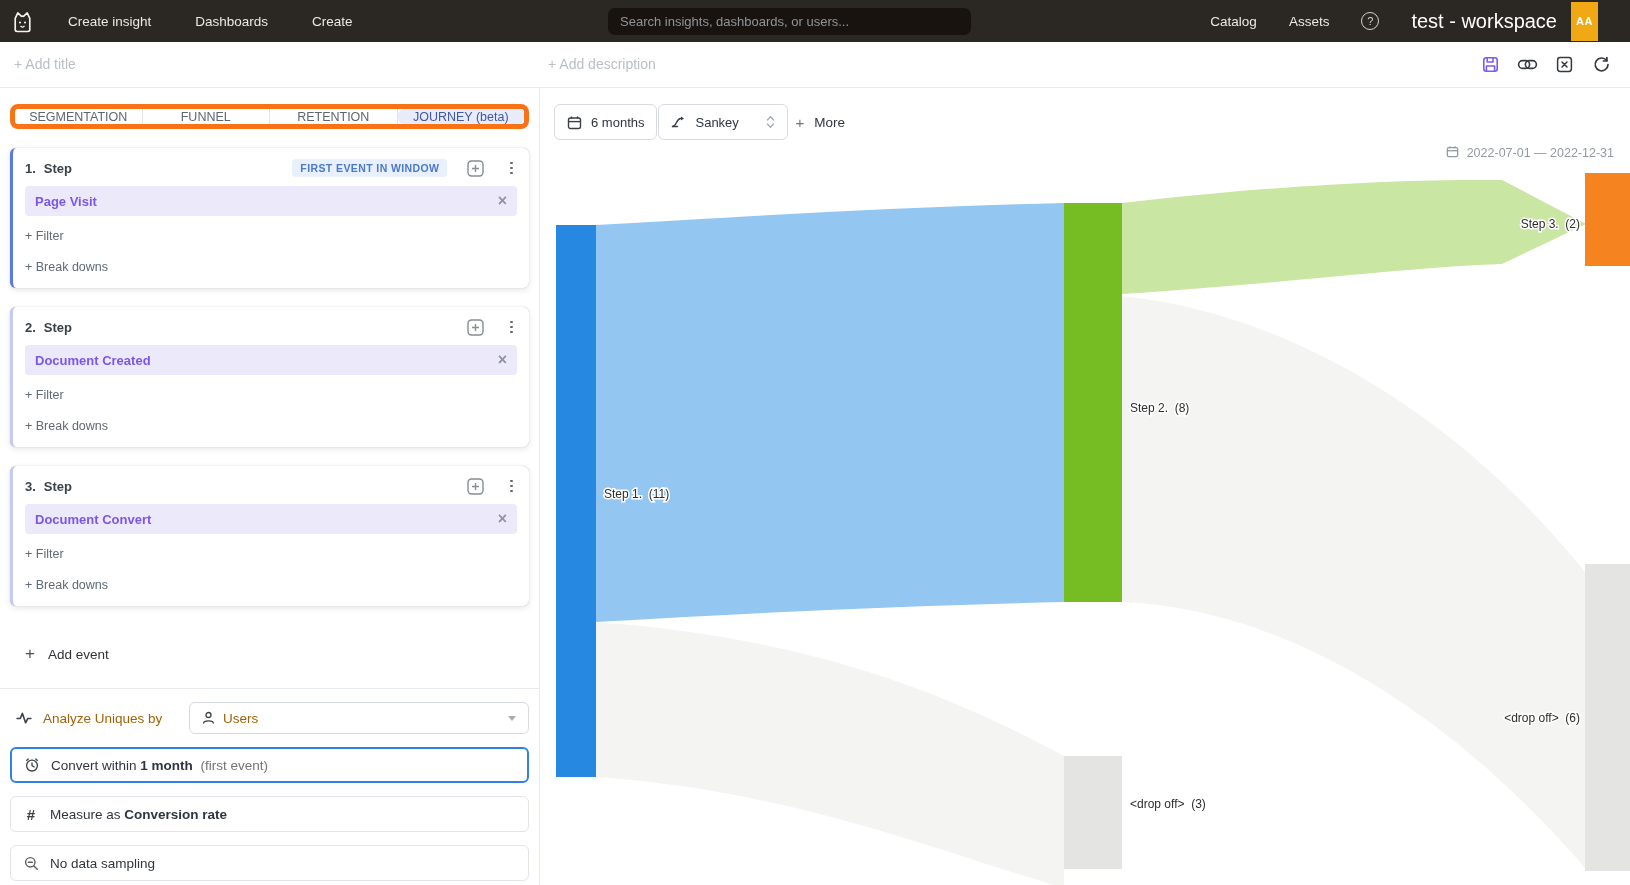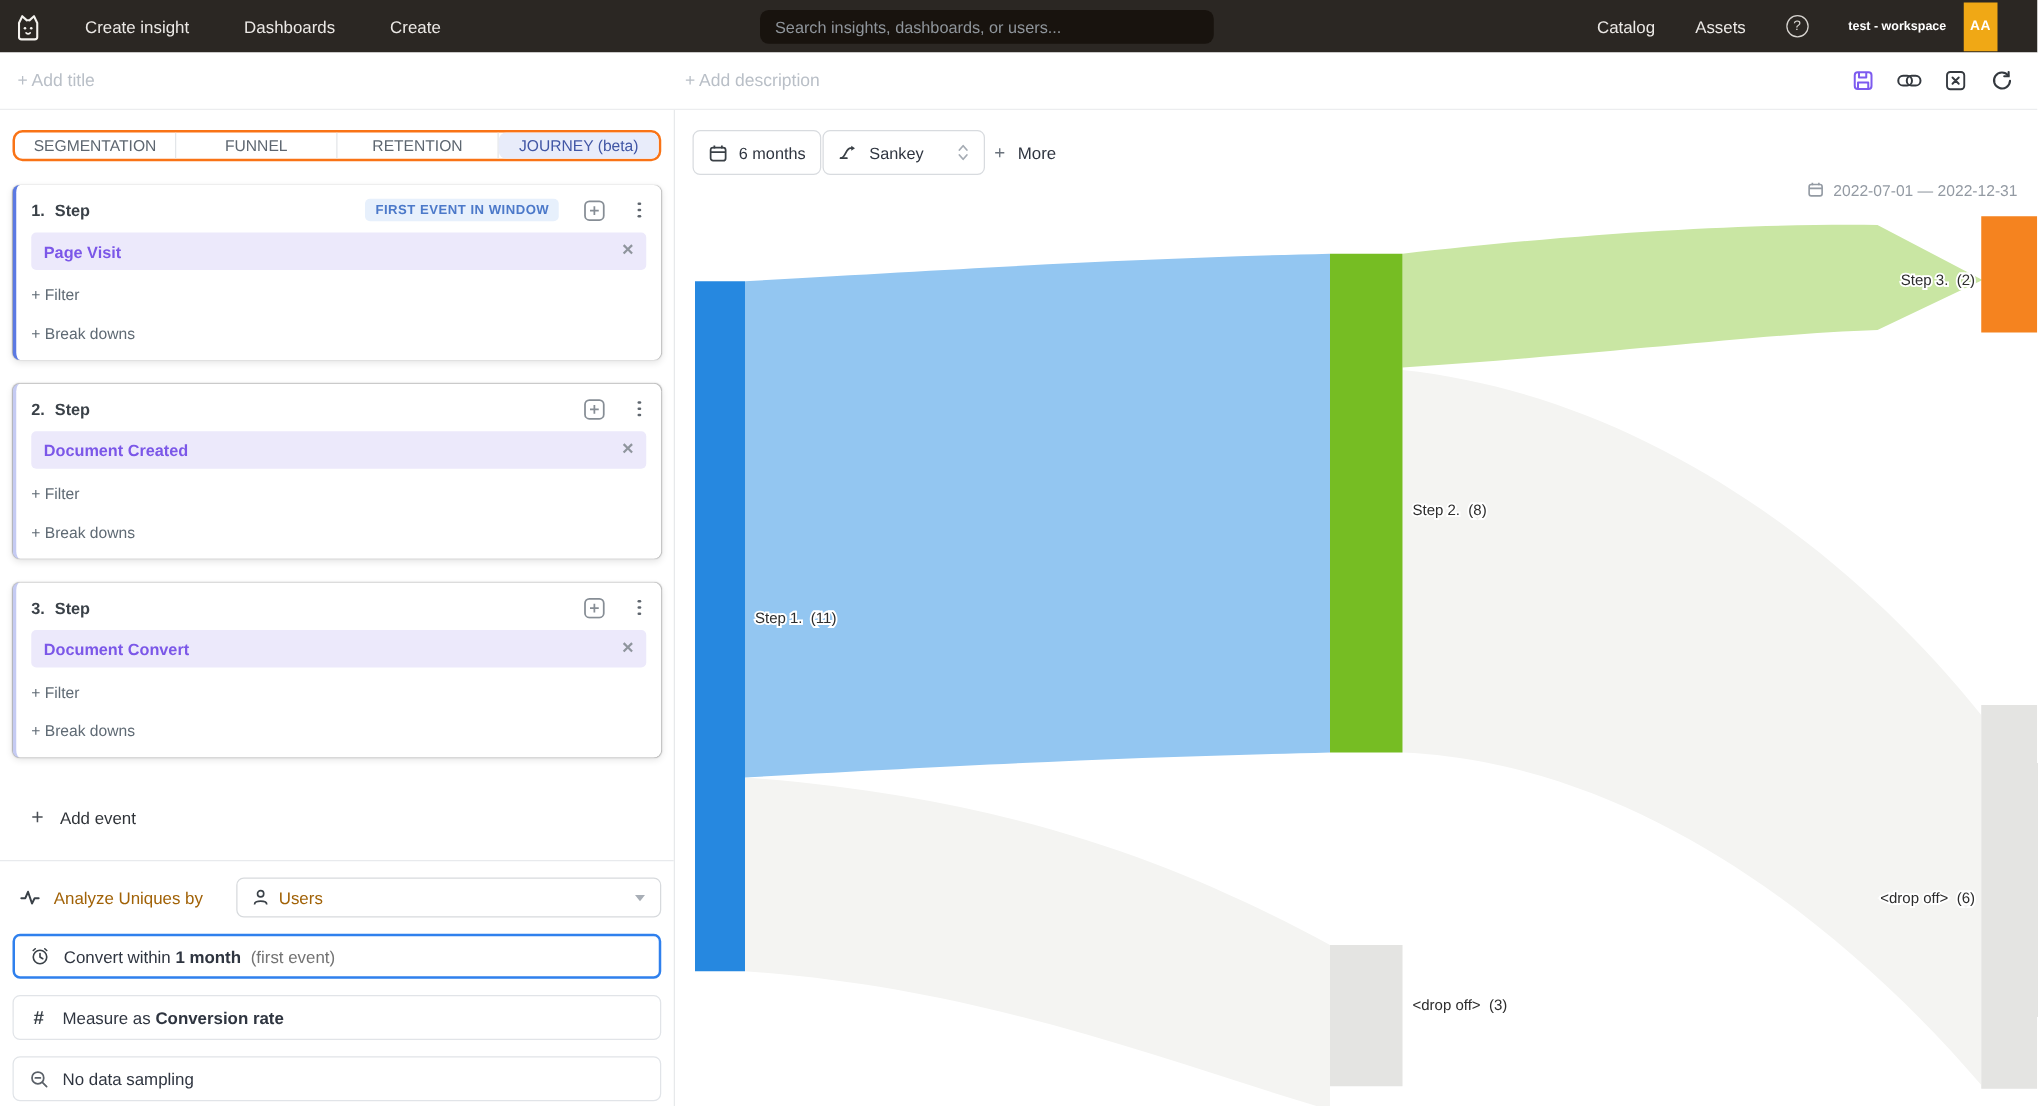--- a/index.html
+++ b/index.html
@@ -14,36 +14,36 @@
   .nav-items { display:flex; gap:44px; margin-left:32px; font-size:13.5px; font-weight:500; }
   .nav-item { cursor:default; }
   .nav-search { position:absolute; left:608px; top:8px; width:363px; height:27px;
     background:#18130e; border:none; border-radius:7px; padding:0 12px; color:#cfd3d7;
     font-size:13px; font-family:"Liberation Sans", sans-serif; outline:none; }
   .nav-search::placeholder { color:#8f959b; }
   .nav-right { position:absolute; right:32px; top:0; height:42px; display:flex; align-items:center; gap:32px; }
   .nav-link { font-size:13.5px; font-weight:500; }
   .help-circle { width:18px; height:18px; border:1.5px solid #d6d3cf; border-radius:50%;
     display:flex; align-items:center; justify-content:center; font-size:11px; color:#d6d3cf; }
-  .workspace { font-size:10px; font-weight:700; color:#fff; margin-right:-18px; }
+  .workspace { font-size:20px; font-weight:400; color:#fff; margin-right:-18px; }
   .avatar { width:27px; height:39px; border-radius:0; background:#f0a815; color:#fff;
     font-size:11px; font-weight:700; display:flex; align-items:center; justify-content:center; letter-spacing:.5px; }
 
   
   .subheader { position:absolute; top:42px; left:0; right:0; height:46px; background:#fff;
     border-bottom:1px solid #ecedef; }
   .add-title { position:absolute; left:14px; top:14px; color:#b9bfc7; font-size:14px; }
   .add-desc  { position:absolute; left:548px; top:14px; color:#b9bfc7; font-size:14px; }
   .doc-actions { position:absolute; right:20px; top:13px; display:flex; gap:17px; align-items:center; }
   .doc-actions svg { display:block; }
 
   
   .left-panel { position:absolute; top:88px; left:0; width:540px; bottom:0; background:#fff;
     border-right:1px solid #e7e9eb; padding:16px 10px 0 10px; }
-  .tabs { display:flex; height:25px; border:2px solid #f97316; border-radius:8px; overflow:hidden;
+  .tabs { display:flex; height:25px; border:5px solid #f97316; border-radius:8px; overflow:hidden;
     background:#fff; font-size:12.5px; color:#5d6670; }
   .tab { flex:1; display:flex; align-items:center; justify-content:center; border-right:1px solid #e3e6e9; cursor:default; }
   .tab:last-child { border-right:none; }
   .tab.active { background:#e8ecfa; color:#4156a5; font-weight:500; border-radius:6px; }
 
   .card { position:relative; margin-top:19px; background:#fff; border-radius:6px;
     box-shadow:0 0 1px rgba(0,0,0,.3), 0 2px 6px rgba(0,0,0,.10);
     border-left:3px solid #c5cbf3; padding:10px 12px 12px 12px; }
   .card.first { border-left-color:#5b79e3; }
   .card-head { display:flex; align-items:center; height:20px; font-size:13px; font-weight:700; color:#3a4148; }

